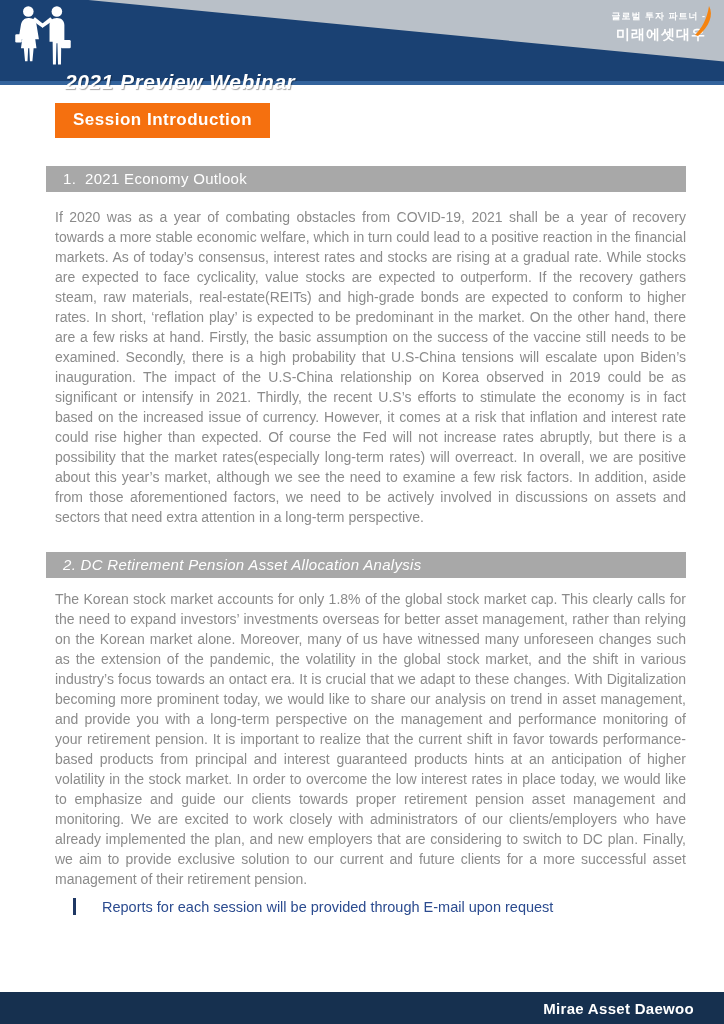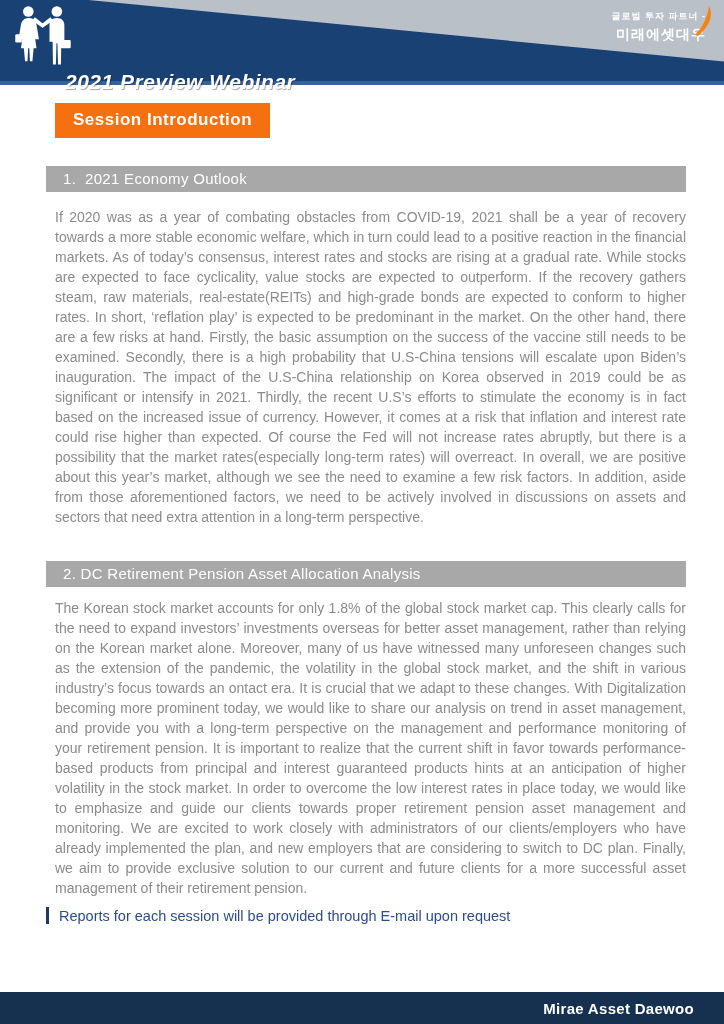--- a/index.html
+++ b/index.html
@@ -109,34 +109,35 @@
   }
   .section-heading {
     margin-top: 28px;
     background: #A8A8A8;
     color: #ffffff;
     font-size: 15px;
     padding: 4px 10px 5px 17px;
     white-space: pre-wrap;
     letter-spacing: 0.3px;
   }
-  .section-heading.second { margin-top: 34px; }
+  .section-heading.second { margin-top: 25px; font-style: italic; }
   .section-body {
     margin: 15px 0 0 9px;
     color: #8B8B8B;
     font-size: 14px;
     line-height: 20px;
     text-align: justify;
   }
   .section-body.second { margin-top: 11px; }
 
   .report-note {
     display: flex;
     align-items: center;
-    margin: 9px 0 0 0;
+    margin: 9px 0 0 27px;
+    gap: 16px;
   }
   .note-bar {
     width: 3px;
     height: 17px;
     background: #1F3864;
     flex: 0 0 auto;
   }
   .note-text {
     color: #2B4B8F;
     font-size: 14.5px;

